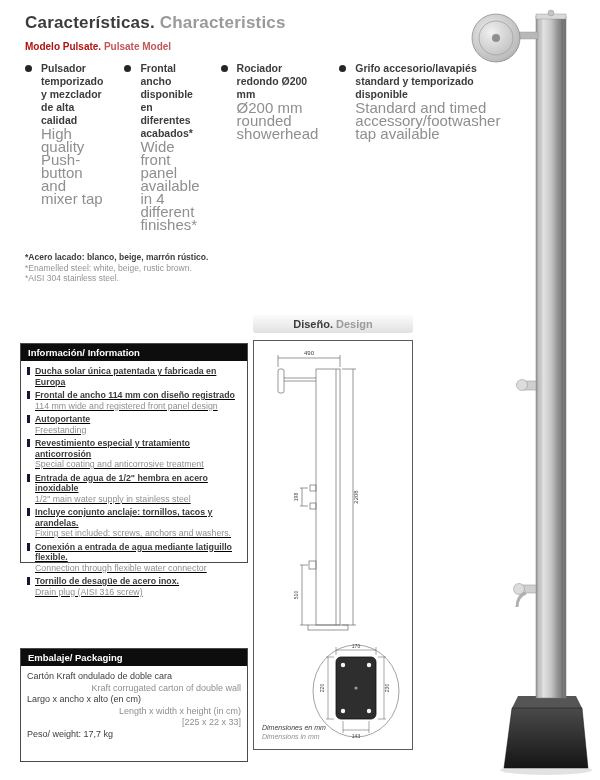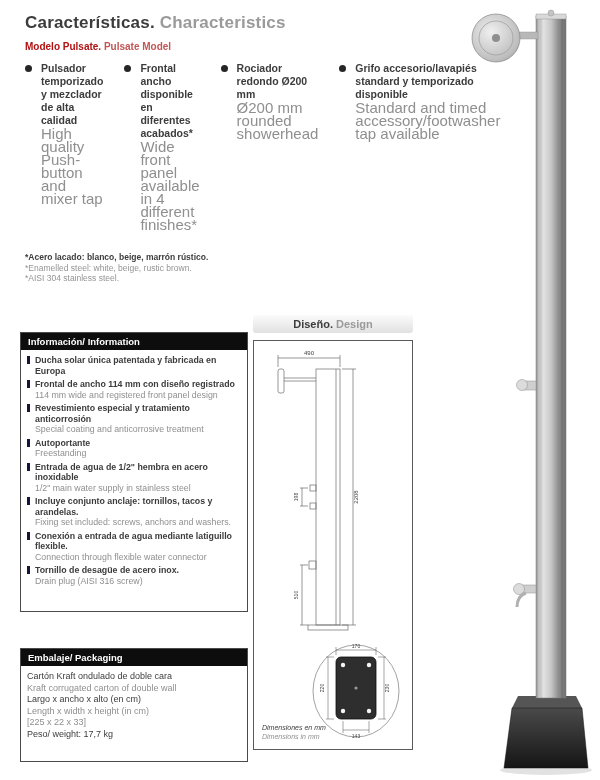--- a/index.html
+++ b/index.html
@@ -34,31 +34,31 @@
     background:linear-gradient(to bottom,#fbfbfb,#e1e1e1); border-radius:3px; }
   .design-box { position:absolute; left:253px; top:340px; width:160px; height:410px; border:1px solid #5a5a5a; background:#fff; }
   .draw-col { position:absolute; left:0; top:4px; }
   .draw-base { position:absolute; left:44px; top:300px; }
   .design-note { position:absolute; left:8px; bottom:8px; font-style:italic; font-size:7px; line-height:9px; }
   .n-es { color:#3c3c3c; }
   .n-en { color:#8f8f8f; }
 
   
   .panel { position:absolute; left:20px; width:228px; border:1px solid #4a4a4a; background:#fff; }
-  .infobox { top:332px; height:280px; }
+  .infobox { top:343px; height:220px;text-decoration:underline; }
   .pkgbox { top:648px; height:114px; }
   .panel-header { background:#0d0d0d; color:#fff; font-size:9.5px; font-weight:bold; padding:3px 7px; }
   .panel-body { padding:5px 6px; }
   .info-item { display:flex; margin-bottom:3px; }
   .bar { width:3px; height:8px; background:#15153c; margin:1px 5px 0 0; flex:none; }
   .i-es { font-size:8.8px; font-weight:bold; color:#3c3c3c; line-height:10.5px; }
   .i-en { font-size:8.8px; color:#8f8f8f; line-height:10.5px; }
   .pkg-line { font-size:9px; line-height:11.5px; }
   .pkg-line.dark { color:#3c3c3c; }
-  .pkg-line.gray { color:#8f8f8f; }
+  .pkg-line.gray { color:#8f8f8f;text-align:right; }
   .pkg-line.gap { }
 
   
   .photo { position:absolute; left:458px; top:4px; width:138px; height:772px; }
 
   svg text { font-family:"Liberation Sans", sans-serif; }
 </style>
 </head>
 <body>
 
@@ -211,30 +211,30 @@
           <span class="bar"></span>
           <div>
             <div class="i-es">Frontal de ancho 114 mm con diseño registrado</div>
             <div class="i-en">114 mm wide and registered front panel design</div>
           </div>
         </div>
 
         <div class="info-item">
           <span class="bar"></span>
           <div>
+            <div class="i-es">Autoportante</div>
+            <div class="i-en">Freestanding</div>
+          </div>
+        </div>
+
+        <div class="info-item">
+          <span class="bar"></span>
+          <div>
             <div class="i-es">Revestimiento especial y tratamiento anticorrosión</div>
             <div class="i-en">Special coating and anticorrosive treatment</div>
-          </div>
-        </div>
-
-        <div class="info-item">
-          <span class="bar"></span>
-          <div>
-            <div class="i-es">Autoportante</div>
-            <div class="i-en">Freestanding</div>
           </div>
         </div>
 
         <div class="info-item">
           <span class="bar"></span>
           <div>
             <div class="i-es">Entrada de agua de 1/2" hembra en acero inoxidable</div>
             <div class="i-en">1/2" main water supply in stainless steel</div>
           </div>
         </div>

